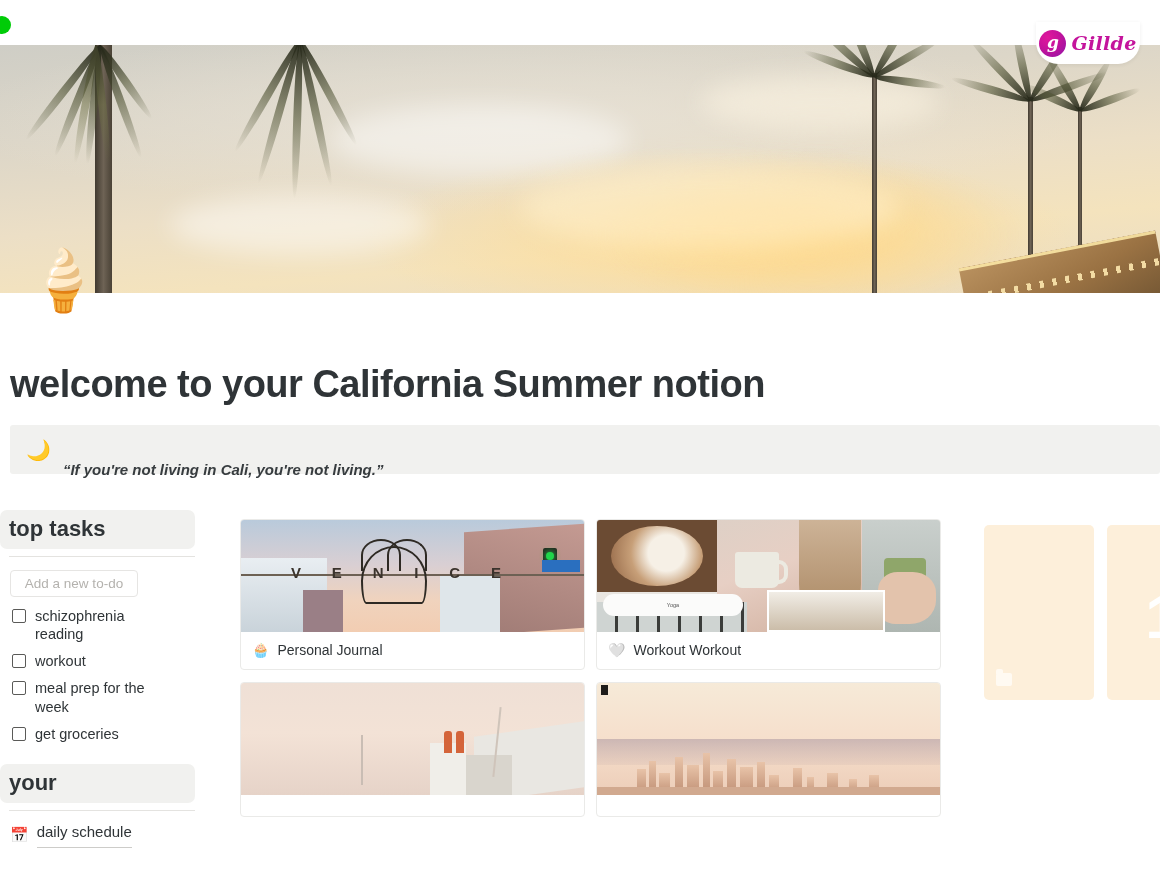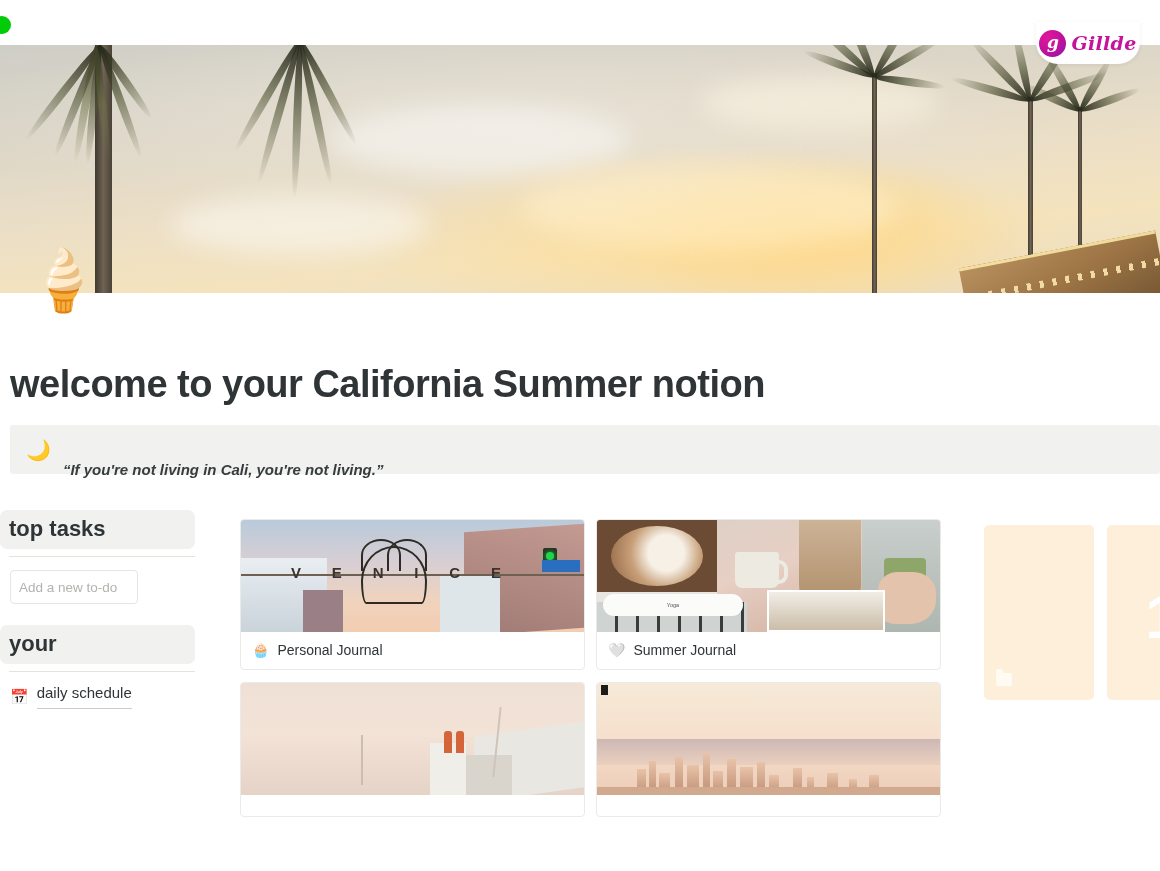--- a/index.html
+++ b/index.html
@@ -114,23 +114,24 @@
   .section-head {
     width:195px; background:#f1f1ef; border-radius:7px;
     padding:6px 9px 7px 9px;
     font-size:22px; font-weight:bold; color:#2f3437;
   }
   .section-rule { width:186px; height:1px; background:#e4e3e0; margin:7px 0 0 9px; }
 
   .todo-input {
     margin:13px 0 0 10px; width:128px; height:27px;
     border:1px solid #e6e5e3; border-radius:4px;
-    display:flex; align-items:center; padding:16px 8px;
+    display:flex; align-items:center; padding:9px 8px;
     font-size:13.5px; color:#b4b2ae;
     background:#fff;
+    justify-content:center;
   }
   .todo-list { margin:10px 0 0 12px; }
   .todo-item {
     display:flex; align-items:flex-start; gap:9px;
     margin-bottom:9px; font-size:14.5px; color:#2f3437; line-height:1.25;
   }
   .cbox {
     flex:0 0 auto; width:14px; height:14px; margin-top:2px;
     border:1.4px solid #5a5a58; border-radius:2px; background:#fff;
   }
@@ -356,20 +357,38 @@
 
   <div class="left-col">
 
     <div class="section-head">top tasks</div>
     <div class="section-rule"></div>
 
     <div class="todo-input">
       <span>Add a new to-do</span>
     </div>
 
+    <div class="todo-list">
+      <div class="todo-item">
+        <span class="cbox"></span>
+        <span class="todo-label">schizophrenia reading</span>
+      </div>
+      <div class="todo-item">
+        <span class="cbox"></span>
+        <span class="todo-label">workout</span>
+      </div>
+      <div class="todo-item">
+        <span class="cbox"></span>
+        <span class="todo-label">meal prep for the week</span>
+      </div>
+      <div class="todo-item">
+        <span class="cbox"></span>
+        <span class="todo-label">get groceries</span>
+      </div>
+    </div>
 
     <div class="daily-head-wrap">
       <div class="section-head">your</div>
       <div class="section-rule"></div>
       <div class="daily-link">
         <span class="daily-emoji">📅</span>
         <span class="daily-text">daily schedule</span>
       </div>
     </div>
   </div>
@@ -418,21 +437,21 @@
           <div class="w-drink">
               <div class="w-cup"></div>
               <div class="w-hand"></div>
             </div>
           <div class="w-window"></div>
           <div class="w-bar">Yoga</div>
           <div class="w-inset"></div>
         </div>
         <div class="card-foot">
           <span class="card-emoji">🤍</span>
-          <span>Summer Journal</span>
+          <span>Workout Workout</span>
         </div>
       </div>
 
       <div class="card">
         <div class="card-img art-roof">
           <div class="r-house"></div>
             <div class="r-roof2"></div>
           <div class="r-chim"></div>
             <div class="r-pipe1"></div>
             <div class="r-pipe2"></div>

